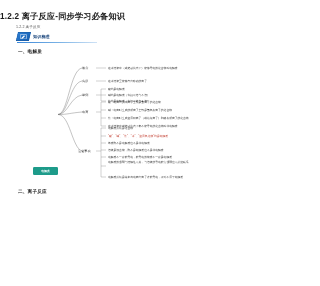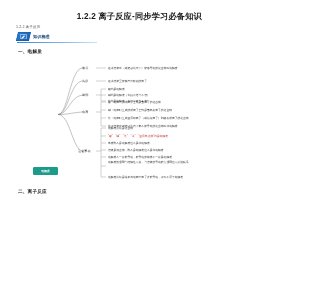--- a/index.html
+++ b/index.html
@@ -9,21 +9,21 @@
     font-family:"Liberation Sans","DejaVu Sans",sans-serif;
     overflow:hidden;
     position:relative;
     color:#2b2b2b;
   }
   .page{position:absolute;inset:0;}
 
   
   .doc-title{
     position:absolute;left:0;top:11px;width:202px;
-    text-align:right;
+    text-align:left;
     font-size:8.2px;font-weight:bold;letter-spacing:.2px;
     color:#1a1a1a;
     white-space:nowrap;
   }
 
   
   .sub-label{
     position:absolute;left:16px;top:25px;
     font-size:3.6px;color:#555;letter-spacing:.1px;
   }

